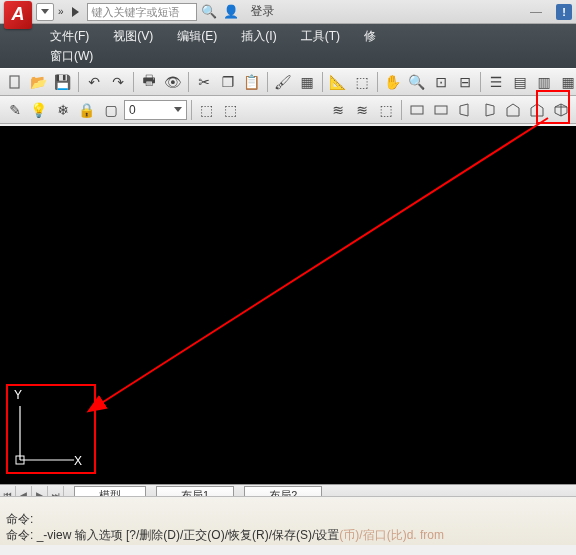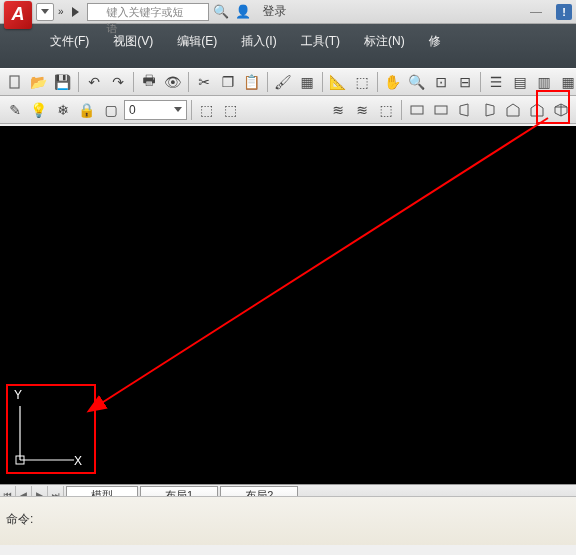--- a/index.html
+++ b/index.html
@@ -4,21 +4,21 @@
 <style>
 *{margin:0;padding:0;box-sizing:border-box;font-family:"Microsoft YaHei","SimSun",Arial,sans-serif;font-size:12px;user-select:none}
 body{width:576px;height:555px;background:#f0f0f0;overflow:hidden;position:relative}
 .titlebar{height:24px;background:linear-gradient(#e8e8e8,#d8d8d8);display:flex;align-items:center;padding:0 4px;gap:4px;border-bottom:1px solid #aaa}
 .app-logo{width:28px;height:28px;background:linear-gradient(135deg,#e63030,#b01010);border-radius:3px;display:flex;align-items:center;justify-content:center;color:#fff;font-size:18px;font-weight:bold;font-style:italic;margin-top:6px;z-index:3;box-shadow:0 1px 2px rgba(0,0,0,.4)}
 .qat-btn{width:18px;height:18px;background:#fff;border:1px solid #999;border-radius:2px;display:flex;align-items:center;justify-content:center}
 .tri-down{width:0;height:0;border-left:4px solid transparent;border-right:4px solid transparent;border-top:5px solid #555}
 .arrow-r{font-size:10px;color:#333}
 .filename{padding:0 8px;color:#555}
 .play{width:0;height:0;border-top:5px solid transparent;border-bottom:5px solid transparent;border-left:7px solid #444;margin:0 4px}
-.search{width:122px;height:18px;border:1px solid #999;background:#fff;padding:0 19px;color:#888;font-size:11px;line-height:16px}
+.search{width:110px;height:18px;border:1px solid #999;background:#fff;padding:0 4px;color:#888;font-size:11px;line-height:16px}
 .ico{width:18px;height:18px;display:flex;align-items:center;justify-content:center;color:#555;font-size:13px}
 .login{color:#444;padding:0 6px}
 .win-dash{color:#777;margin-left:auto;padding:0 6px}
 .win-info{width:16px;height:16px;background:#3b6fb0;color:#fff;border-radius:2px;display:flex;align-items:center;justify-content:center;font-size:11px;font-weight:bold;margin-left:4px}
 .menubar{height:44px;background:linear-gradient(#4a5258,#3a4248);display:flex;flex-wrap:wrap;align-items:center;padding:2px 16px 2px 38px;gap:0}
 .menu-item{color:#f0f0f0;padding:2px 12px;height:20px;line-height:16px;cursor:pointer}
 .toolbar{height:28px;background:linear-gradient(#f5f5f5,#dedede);border-top:1px solid #fff;border-bottom:1px solid #aaa;display:flex;align-items:center;padding:0 4px;gap:2px;overflow:hidden}
 .tbtn{width:22px;height:22px;border:1px solid transparent;border-radius:2px;display:flex;align-items:center;justify-content:center;cursor:pointer;color:#444;font-size:14px;flex-shrink:0}
 .tbtn svg{width:16px;height:16px}
 .sep{width:1px;height:20px;background:#aaa;margin:0 2px;flex-shrink:0}
@@ -26,21 +26,21 @@
 .combo{height:20px;border:1px solid #999;background:#fff;padding:0 4px;display:flex;align-items:center;gap:4px;font-size:11px;color:#333}
 .red-box1{position:absolute;right:6px;top:90px;width:34px;height:34px;border:2px solid red;z-index:5;pointer-events:none}
 .canvas{position:absolute;left:0;top:126px;width:576px;height:358px;background:#000}
 .ucs{position:absolute;left:6px;bottom:10px;width:90px;height:90px}
 .red-box2{position:absolute;left:0;bottom:0;width:90px;height:90px;border:2px solid red;pointer-events:none}
 .ucs-y{position:absolute;left:8px;top:4px;color:#fff;font-size:12px}
 .ucs-x{position:absolute;left:68px;bottom:6px;color:#fff;font-size:12px}
 .ucs-svg{position:absolute;left:6px;bottom:6px}
 .tabs{position:absolute;left:0;top:484px;height:22px;width:576px;background:linear-gradient(#eee,#ddd);display:flex;align-items:center;border-top:1px solid #999;border-bottom:1px solid #999}
 .tab-nav{width:16px;height:18px;display:flex;align-items:center;justify-content:center;color:#666;font-size:9px;border-right:1px solid #bbb}
-.tab{padding:0 24px;height:18px;border:1px solid #999;border-bottom:none;background:linear-gradient(#fff,#eee);margin-left:2px;line-height:17px;font-size:11px;color:#333}
+.tab{padding:0 24px;height:18px;border:1px solid #999;border-bottom:none;background:linear-gradient(#fff,#eee);margin-left:10px;line-height:17px;font-size:11px;color:#333}
 .tab.active{background:#fff}
 .cmdarea{position:absolute;left:0;top:496px;width:576px;height:49px;background:linear-gradient(#f4f2ec,#ece8dc);border-top:1px solid #bbb;padding:14px 6px;font-family:"SimSun",monospace;font-size:12px;color:#333;line-height:16px;overflow:hidden}
 .cmd-watermark{color:#c08060;opacity:.7}
 .red-line{position:absolute;top:0;left:0;width:576px;height:555px;pointer-events:none;z-index:4}
 </style>
 </head>
 <body>
 
 <div class="titlebar">
   <div class="app-logo">A</div>
@@ -56,23 +56,23 @@
   <span class="win-dash">—</span>
   <div class="win-info">!</div>
 </div>
 
 <div class="menubar">
   <span class="menu-item">文件(F)</span>
   <span class="menu-item">视图(V)</span>
   <span class="menu-item">编辑(E)</span>
   <span class="menu-item">插入(I)</span>
   <span class="menu-item">工具(T)</span>
-  <span class="menu-item">标注(N)</span>
   <span class="menu-item">修</span>
   <div style="flex-basis:100%"></div>
+  <span class="menu-item">窗口(W)</span>
 </div>
 
 <div class="toolbar">
   <div class="tbtn">
       <svg viewBox="0 0 16 16">
         <rect x="3" y="2" width="9" height="12" fill="none" stroke="#666" stroke-width="1.2"></rect>
       </svg>
     </div>
   <div class="tbtn">📂</div>
   <div class="tbtn">💾</div>
@@ -190,13 +190,16 @@
   <div class="tab-nav">◀</div>
   <div class="tab-nav">▶</div>
   <div class="tab-nav">⏭</div>
   <div class="tab active">模型</div>
   <div class="tab">布局1</div>
   <div class="tab">布局2</div>
 </div>
 
 <div class="cmdarea">
   <div>命令:</div>
+  <div>
+    <span>命令: _-view 输入选项 [?/删除(D)/正交(O)/恢复(R)/保存(S)/设置</span><span class="cmd-watermark">(币)/宿口(比)d.</span> <span class="cmd-watermark">from</span>
+  </div>
 </div>
 
 </body></html>

